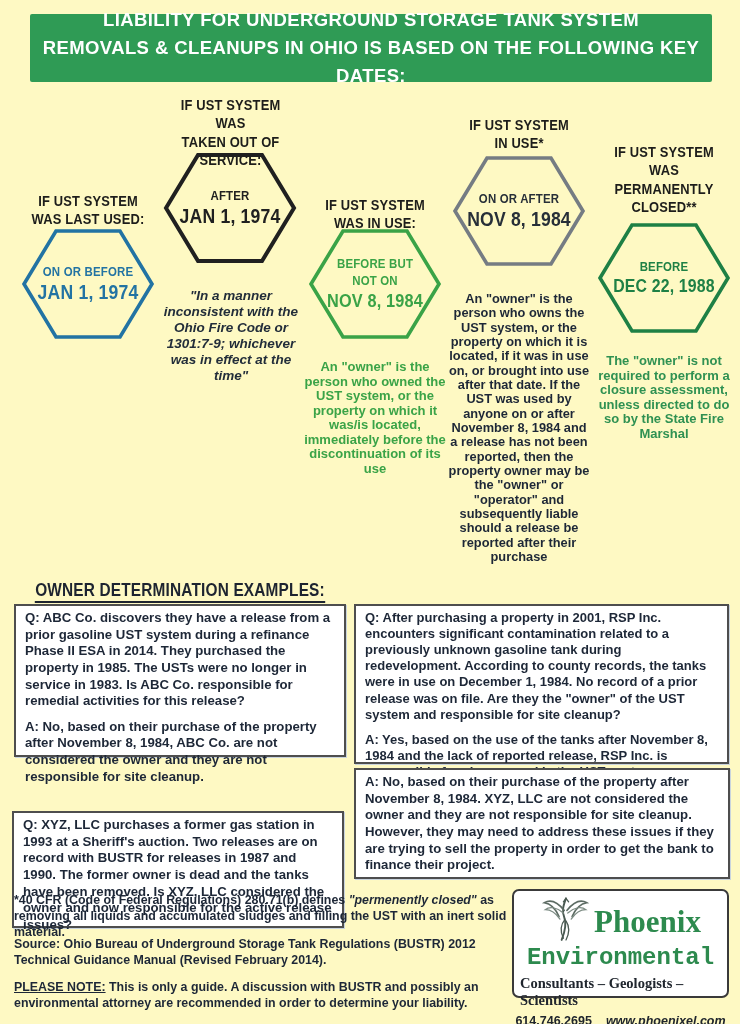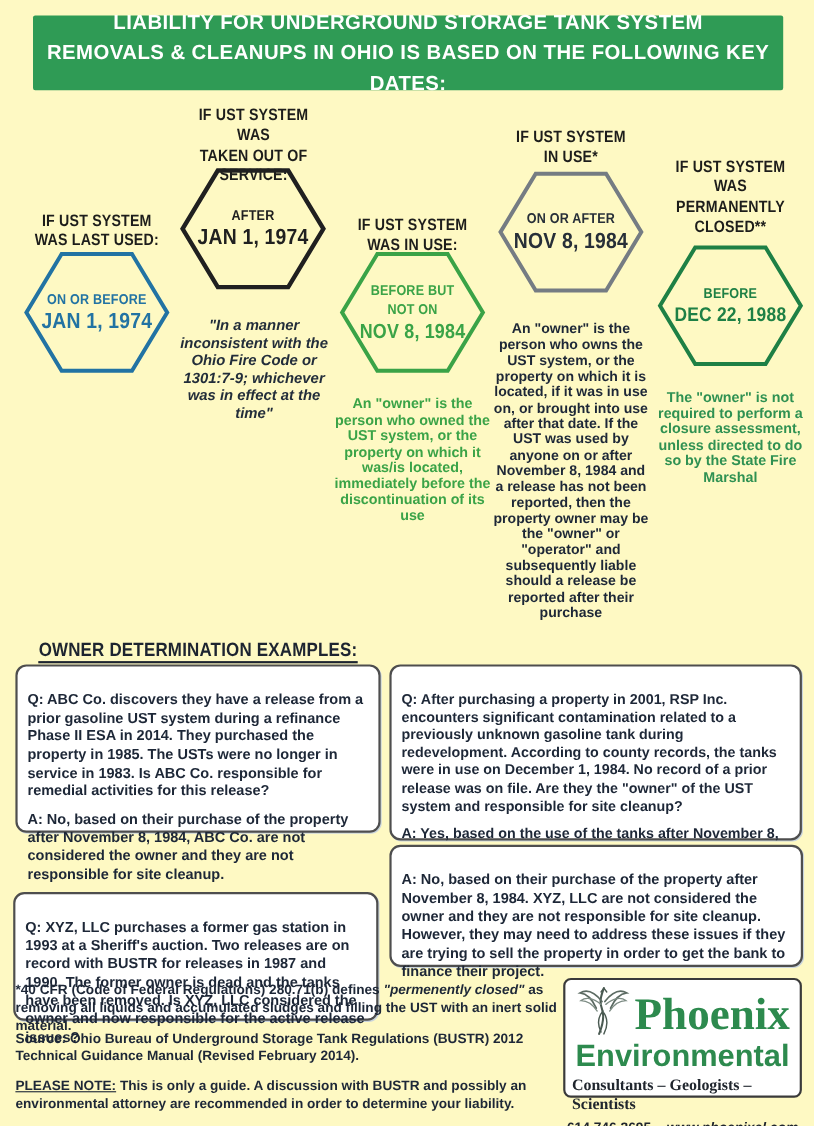--- a/index.html
+++ b/index.html
@@ -57,22 +57,22 @@
   
   .examples-heading {
     position: absolute; left: 14px; top: 580px; width: 332px;
     text-align: center; font-weight: bold; font-size: 17.5px;
     color: #1d2430; letter-spacing: .2px;
     transform: scaleX(.88); transform-origin: center top;
   }
   .examples-heading span { border-bottom: 2px solid #1d2430; padding-bottom: 1px; }
   .qa-box {
     position: absolute; background: #ffffff;
-    border: 2px solid #4e4e4e; border-radius: 10px;
-    padding: 22px 9px; color: #1d2737;
+    border: 2px solid #4e4e4e; border-radius: 0;
+    padding: 4px 9px; color: #1d2737;
     font-weight: bold; font-size: 13.2px; line-height: 1.26;
     box-shadow: 1px 1px 0 #c9d4dd;
   }
   .qa-box p + p { margin-top: 9px; }
   .box-1 { left: 14px; top: 604px; width: 332px; height: 153px; }
   .box-2 { left: 354px; top: 604px; width: 375px; height: 160px; font-size: 13px; line-height: 1.24; }
   .box-3 { left: 12px; top: 768px; width: 332px; height: 117px; margin-top: 43px; }
   .box-4 { left: 354px; top: 768px; width: 376px; height: 111px; }
 
   
@@ -91,25 +91,25 @@
     width: 217px; height: 109px;
     border: 2px solid #3a3a3a; border-radius: 7px;
     background: #ffffff;
     display: flex; flex-direction: column; align-items: center;
     padding: 4px 6px 2px 6px;
   }
   .logo-row { display: flex; align-items: center; justify-content: center; gap: 2px; }
   .phoenix-icon { width: 52px; height: 54px; margin-top: -2px; }
   .logo-name {
     font-family: "Liberation Serif", "DejaVu Serif", serif;
-    font-weight: bold; font-size: 41px; line-height: 1;
+    font-weight: bold; font-size: 31px; line-height: 1;
   }
   .logo-subname {
-    font-family: Liberation Sans, sans-serif;
-    font-weight: bold; font-size: 28px; line-height: 1.05; margin-top: -2px;
+    font-family: Liberation Mono, monospace;
+    font-weight: bold; font-size: 24px; line-height: 1.05; margin-top: -2px;
   }
   .logo-tagline {
     font-family: "Liberation Serif", "DejaVu Serif", serif;
     font-weight: bold; font-size: 14.5px; color: #20262e; margin-top: 5px;
   }
   .logo-contact {
     display: flex; gap: 14px; align-items: baseline; margin-top: 5px;
     color: #20262e; font-size: 12.5px; font-weight: bold;
   }
   .logo-site { font-style: italic; text-decoration: underline; }

